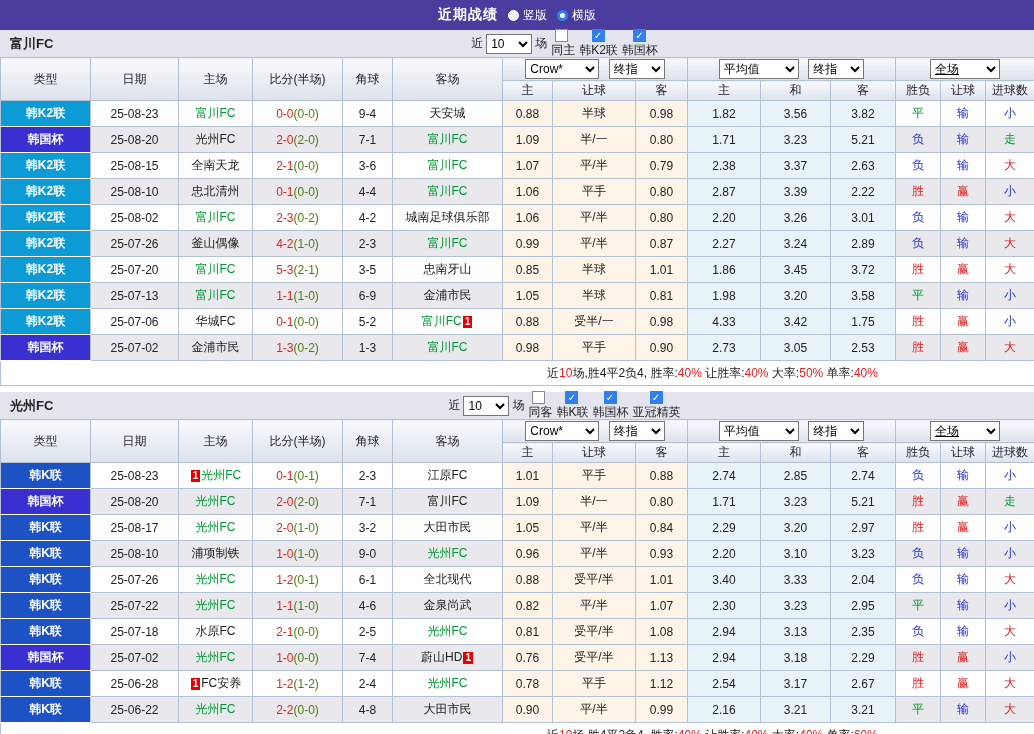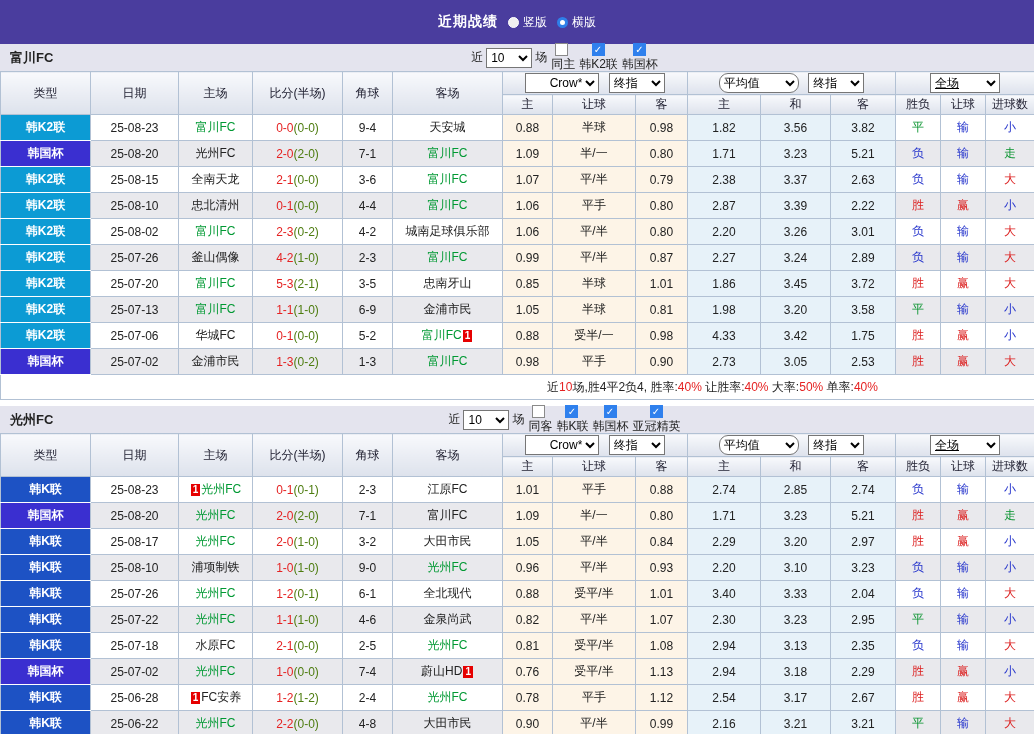--- a/index.html
+++ b/index.html
@@ -3,21 +3,21 @@
 <meta charset="utf-8">
 <style>
   * { box-sizing: border-box; margin: 0; padding: 0; }
   body {
     width: 1034px; background: #fff;
     font-family: "Liberation Sans", "DejaVu Sans", sans-serif;
     font-size: 12px; color: #222;
   }
   
   .titlebar {
-    height: 44px; background: #4a3d9e; color: #fff;
+    height: 30px; background: #4a3d9e; color: #fff;
     display: flex; align-items: center; justify-content: center; gap: 10px;
   }
   .titlebar .title { font-size: 14px; font-weight: bold; letter-spacing: 1px; }
   .radio-group { display: inline-flex; align-items: center; gap: 4px; cursor: pointer; }
   .rdo { width: 11px; height: 11px; border-radius: 50%; display: inline-block; }
   .rdo.sel { background: #f0f0f0; border: 1px solid #fff; }
   .rdo.unsel { background: #fff; border: 3px solid #2f7fe8; }
   
   .filterbar {
     position: relative; height: 27px; background: #e4e4ee;
@@ -27,22 +27,22 @@
   .controls {
     position: absolute; left: 0; right: 0; padding-left: 95px;
     text-align: center; display: flex; align-items: center; justify-content: center;
   }
   .controls > * { vertical-align: middle; }
   select {
     font-family: "Liberation Sans", "DejaVu Sans", sans-serif;
     font-size: 12px; height: 20px; border: 1px solid #767676; background: #fff;
     margin: 0 3px;
   }
-  .s46 { width: 46px; } .s74 { width: 74px; text-align: right; } .s56 { width: 56px; }
-  .s80 { width: 80px; border-radius: 9px; } .s62 { width: 70px; text-decoration: underline; }
+  .s46 { width: 46px; } .s74 { width: 74px; } .s56 { width: 56px; }
+  .s80 { width: 80px; } .s62 { width: 70px; text-decoration: underline; }
   .chk { display: inline-flex; align-items: center; cursor: pointer; margin-left: 4px; flex-direction: column; }
   .box {
     width: 13px; height: 13px; display: inline-flex; align-items: center; justify-content: center;
     font-size: 10px; font-weight: bold; margin-right: 1px;
   }
   .box.on  { background: #2f80ed; color: #fff; border: 1px solid #2f80ed; }
   .box.off { background: #fff; border: 1px solid #8a8a8a; margin-right: 3px; }
   
   table {
     width: 1034px; border-collapse: collapse; table-layout: fixed;

